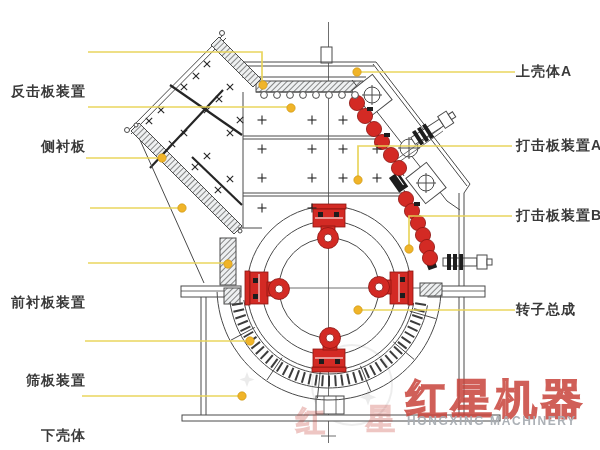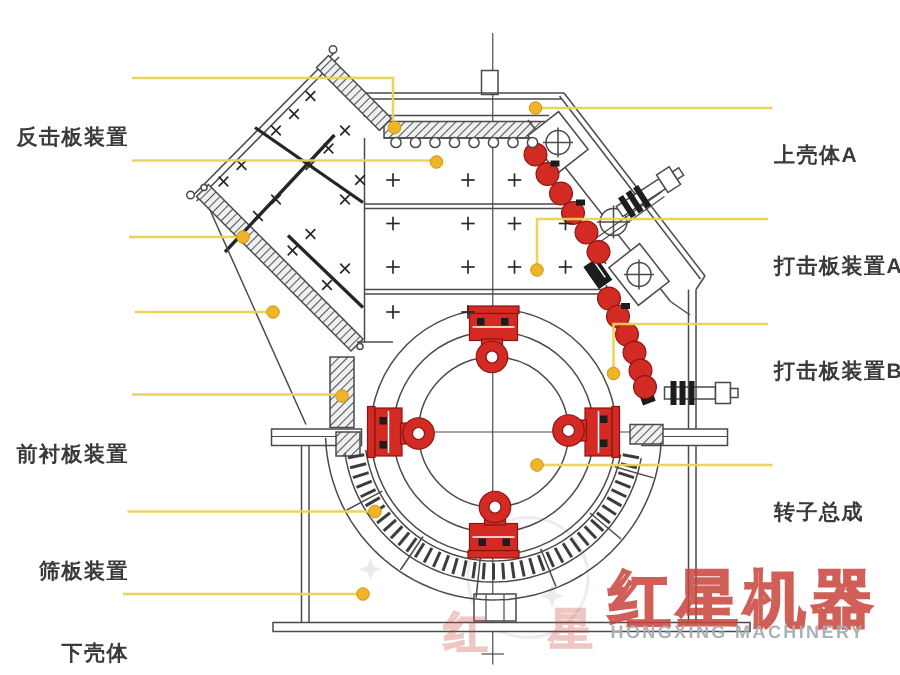--- a/index.html
+++ b/index.html
@@ -2,21 +2,21 @@
 <html style="--background: #FFFFFF; --leader: #E8D355; --marker: #F0B429; --red: #D32A24; --red_dark: #8C1511; --line: #4A4A4A; --label_text: #3A3A3A; --watermark_red: #C8443C; --watermark_gray: #A8ADB3;"><head>
 <meta charset="utf-8">
 <style>
   html,body{margin:0;padding:0;background:#fff;}
   .stage{position:relative;width:600px;height:450px;background:var(--background,#fff);overflow:hidden;
          font-family:"Liberation Sans","DejaVu Sans",sans-serif;}
   .stage svg{position:absolute;left:0;top:0;}
   .lbl{position:absolute;transform:translateY(-50%);font-size:14px;font-weight:600;
        color:var(--label_text,#3a3a3a);white-space:nowrap;letter-spacing:1px;}
   .lbl-left{left:6px;width:80px;text-align:right;margin-top:40px;}
-  .lbl-right{left:516px;text-align:left;margin-top:32px;}
+  .lbl-right{left:516px;text-align:left;}
   
   .ln{stroke:var(--line);stroke-width:1;fill:none;}
   .thin{stroke:var(--line);stroke-width:.8;fill:none;}
   .lnw{stroke:var(--line);stroke-width:1;fill:#fff;}
   .hv{stroke:#252525;stroke-width:2.2;fill:none;}
   .red{fill:var(--red);stroke:var(--red_dark);stroke-width:.8;}
   .dk{fill:#1d1d1d;stroke:none;}
   .leader{stroke:var(--leader);stroke-width:1.7;fill:none;opacity:.95;}
   .mk{fill:var(--marker);stroke:#c8920a;stroke-width:.6;}
   .tick{stroke:#3c3c3c;stroke-width:2;}
@@ -379,20 +379,21 @@
 
     <g id="wm">
       <text class="wm-ghost" x="296" y="431">红</text>
       <text class="wm-ghost" x="366" y="429">星</text>
       <text class="wm-cn" x="406" y="413">红星机器</text>
       <text class="wm-en" x="407" y="425">HONGXING MACHINERY</text>
     </g>
   </svg>
 
   <div class="lbl lbl-left" style="top:52px">反击板装置</div>
+  <div class="lbl lbl-left" style="top:107px">侧衬板</div>
   <div class="lbl lbl-left" style="top:263px">前衬板装置</div>
   <div class="lbl lbl-left" style="top:341px">筛板装置</div>
   <div class="lbl lbl-left" style="top:396px">下壳体</div>
   <div class="lbl lbl-right" style="top:72px">上壳体A</div>
   <div class="lbl lbl-right" style="top:146px">打击板装置A</div>
   <div class="lbl lbl-right" style="top:216px">打击板装置B</div>
   <div class="lbl lbl-right" style="top:310px">转子总成</div>
 </div>
 
 </body></html>

